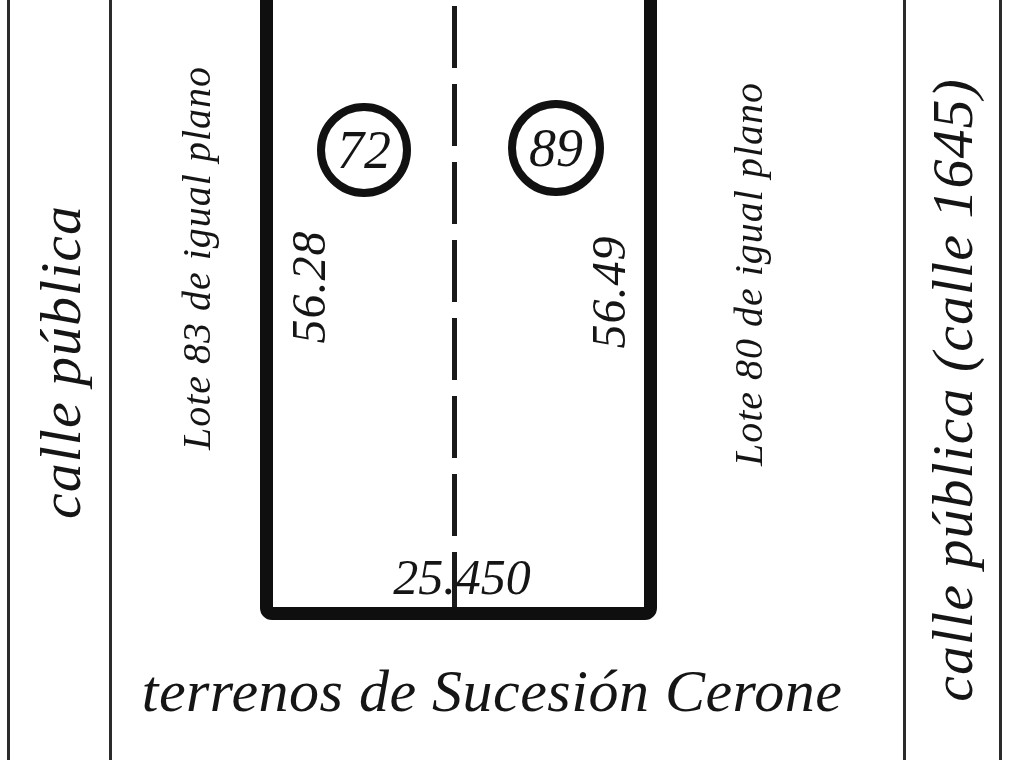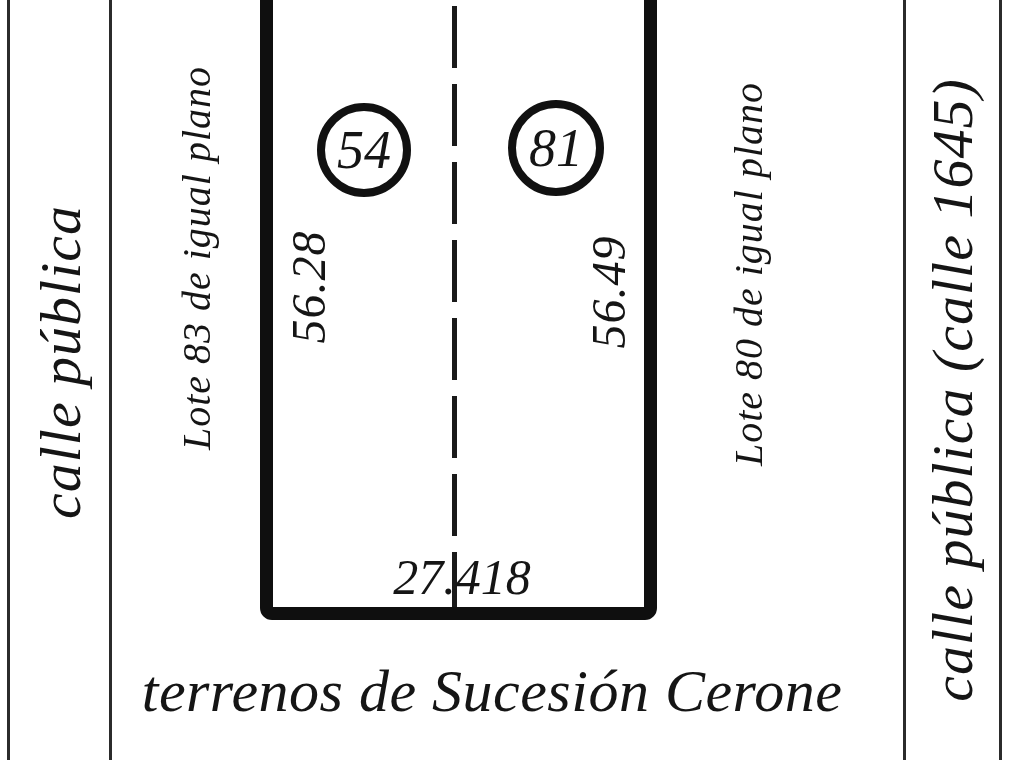--- a/index.html
+++ b/index.html
@@ -98,26 +98,26 @@
   <div class="vtext street-label" style="left: 952px; top: 390px;">calle pública (calle 1645)</div>
 
   <div class="vtext neighbor-label" style="left: 196px; top: 258px;">Lote 83 de igual plano</div>
   <div class="vtext neighbor-label" style="left: 748px; top: 274px;">Lote 80 de igual plano</div>
 
   <div class="parcel"></div>
 
   <div class="divider"></div>
 
   <div class="lot-circle lot-82">
-    <span>54</span>
+    <span>72</span>
   </div>
   <div class="lot-circle lot-81">
-    <span>81</span>
+    <span>89</span>
   </div>
 
   <div class="vtext depth-label" style="left: 308px; top: 287px;">56.28</div>
   <div class="vtext depth-label" style="left: 608px; top: 292px;">56.49</div>
 
-  <div class="htext frontage-label" style="left: 462px; top: 577px;">27.418</div>
+  <div class="htext frontage-label" style="left: 462px; top: 577px;">25.450</div>
 
   <div class="htext bottom-owner-label" style="left: 492px; top: 691px;">terrenos de Sucesión Cerone</div>
 
 </div>
 
 </body></html>

